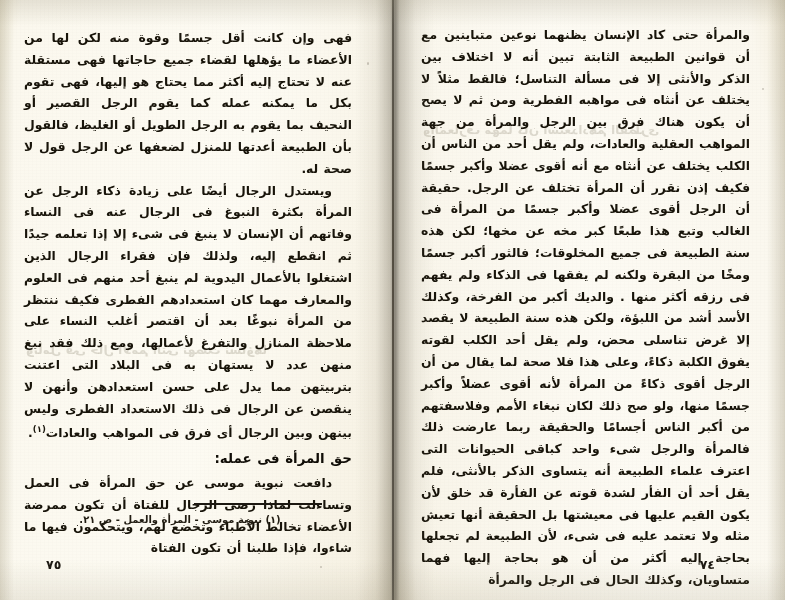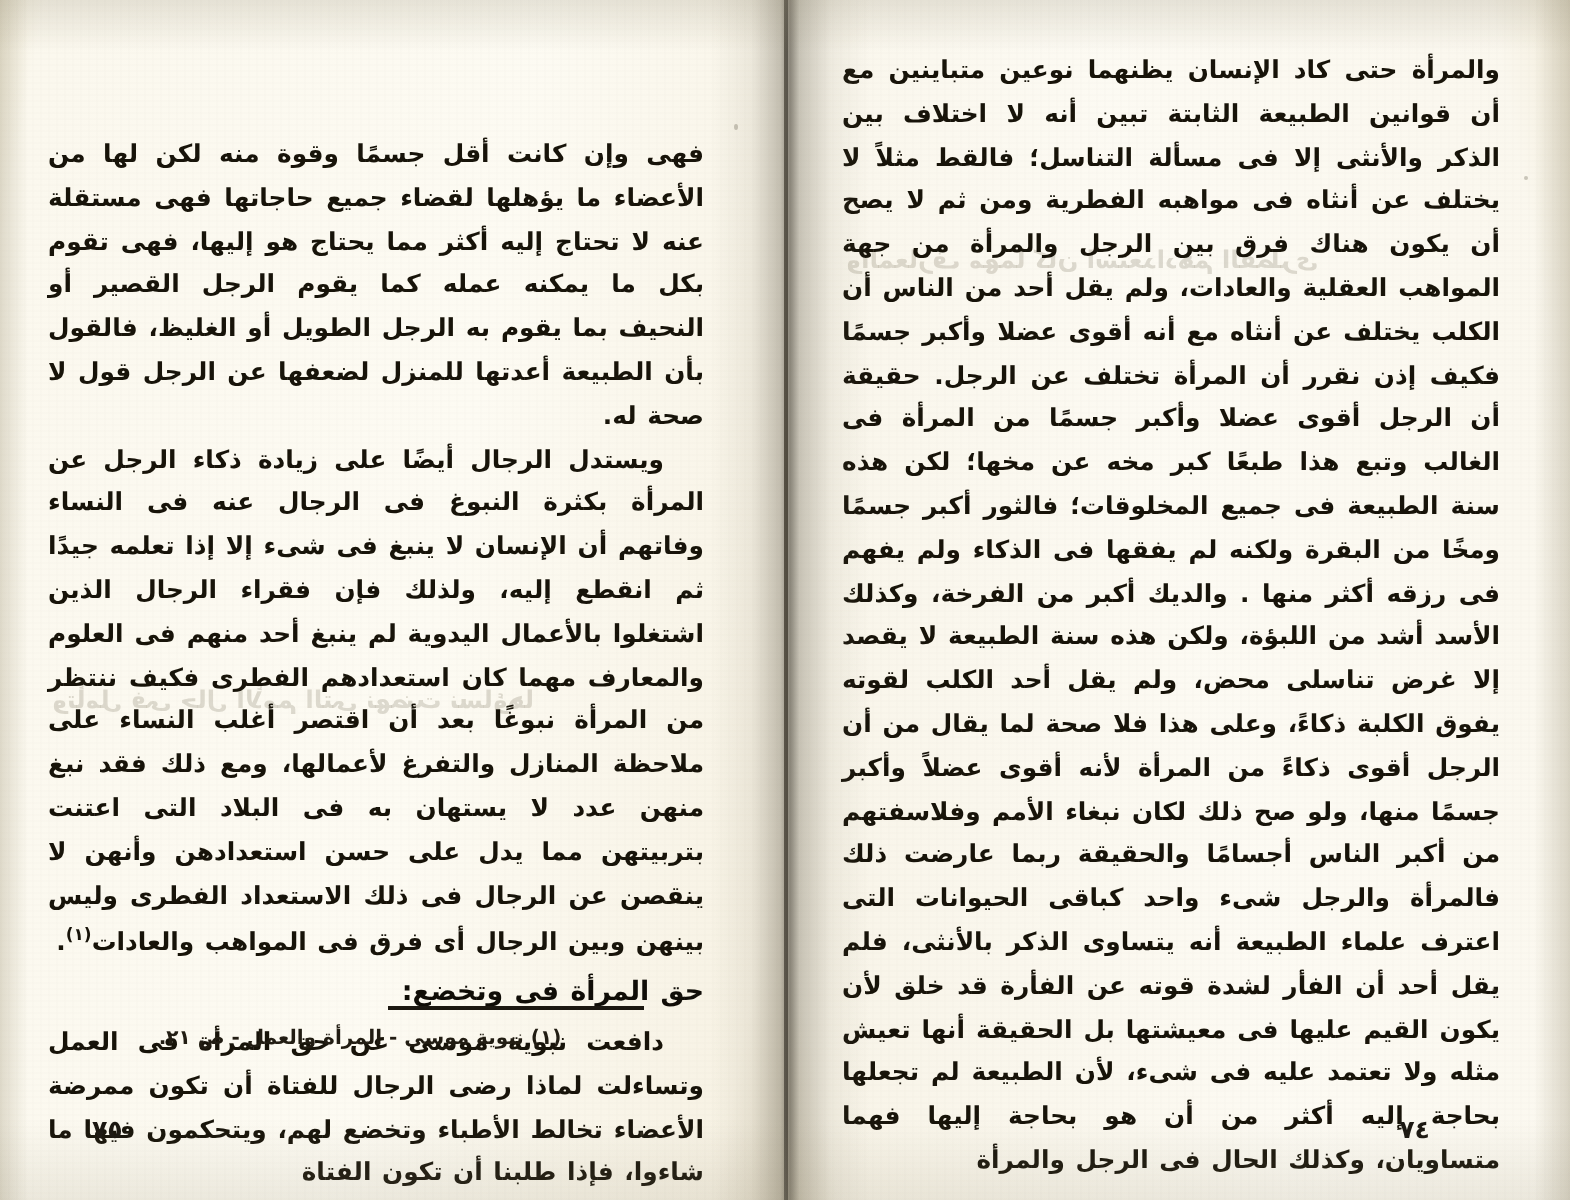--- a/index.html
+++ b/index.html
@@ -104,21 +104,21 @@
     font-size: 12.4px;
     line-height: 21.8px;
     letter-spacing: 0;
     word-spacing: 1px;
     text-align: justify;
     text-justify: inter-word;
     direction: rtl;
     color: #171309;
     font-weight: 600;
   }
-  #page-left .textblock  { right: 40px; left: 24px; top: 27px; margin-top: 39px; }
+  #page-left .textblock  { right: 40px; left: 24px; top: 27px; }
   #page-right .textblock { right: 35px; left: 28px; top: 24px; }
 
   p.para {
     margin: 0 0 0 0;
     text-indent: 20px;
     text-align: justify;
   }
   p.para.noindent { text-indent: 0; }
 
   
@@ -218,21 +218,21 @@
   <div class="paper-warm-left"></div>
   <div class="paper-warm-right"></div>
 
   <div class="page" id="page-left">
 
     <div class="ghost" id="ghost-left">وتأمل فى حال الأمم التى نهضت نساؤها</div>
 
     <div class="textblock">
       <p class="para noindent">فهى وإن كانت أقل جسمًا وقوة منه لكن لها من الأعضاء ما يؤهلها لقضاء جميع حاجاتها فهى مستقلة عنه لا تحتاج إليه أكثر مما يحتاج هو إليها، فهى تقوم بكل ما يمكنه عمله كما يقوم الرجل القصير أو النحيف بما يقوم به الرجل الطويل أو الغليظ، فالقول بأن الطبيعة أعدتها للمنزل لضعفها عن الرجل قول لا صحة له.</p>
       <p class="para"><span>ويستدل الرجال أيضًا على زيادة ذكاء الرجل عن المرأة بكثرة النبوغ فى الرجال عنه فى النساء وفاتهم أن الإنسان لا ينبغ فى شىء إلا إذا تعلمه جيدًا ثم انقطع إليه، ولذلك فإن فقراء الرجال الذين اشتغلوا بالأعمال اليدوية لم ينبغ أحد منهم فى العلوم والمعارف مهما كان استعدادهم الفطرى فكيف ننتظر من المرأة نبوغًا بعد أن اقتصر أغلب النساء على ملاحظة المنازل والتفرغ لأعمالها، ومع ذلك فقد نبغ منهن عدد لا يستهان به فى البلاد التى اعتنت بتربيتهن مما يدل على حسن استعدادهن وأنهن لا ينقصن عن الرجال فى ذلك الاستعداد الفطرى وليس بينهن وبين الرجال أى فرق فى المواهب والعادات</span><sup class="fn-ref">(١)</sup>.</p>
-      <h2 class="section-heading">حق المرأة فى وتخضع:</h2>
+      <h2 class="section-heading">حق المرأة فى عمله:</h2>
       <p class="para">دافعت نبوية موسى عن حق المرأة فى العمل وتساءلت لماذا رضى الرجال للفتاة أن تكون ممرضة الأعضاء تخالط الأطباء وتخضع لهم، ويتحكمون فيها ما شاءوا، فإذا طلبنا أن تكون الفتاة</p>
     </div>
 
     <div class="footnote-area">
       <div class="footnote-rule"></div>
       <div class="footnote-text">(١) نبوية موسى - المرأة والعمل -  ص ٢١.</div>
     </div>
 
     <div class="folio">٧٥</div>
   </div>

